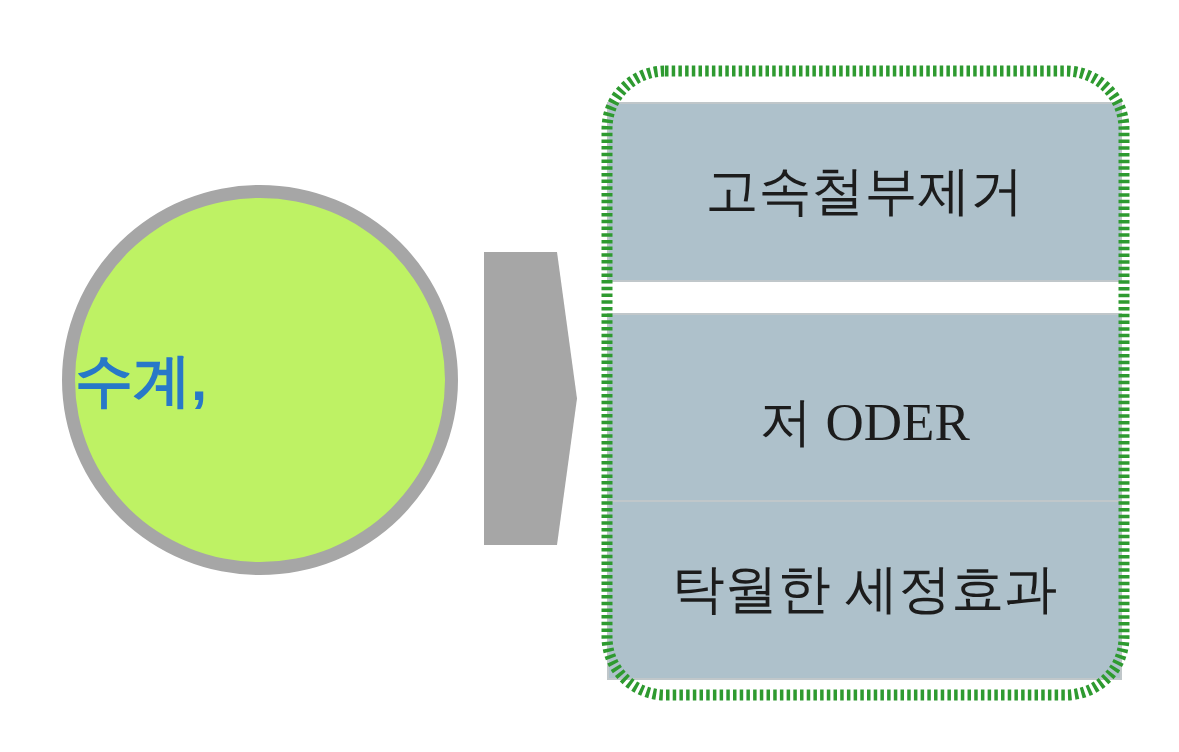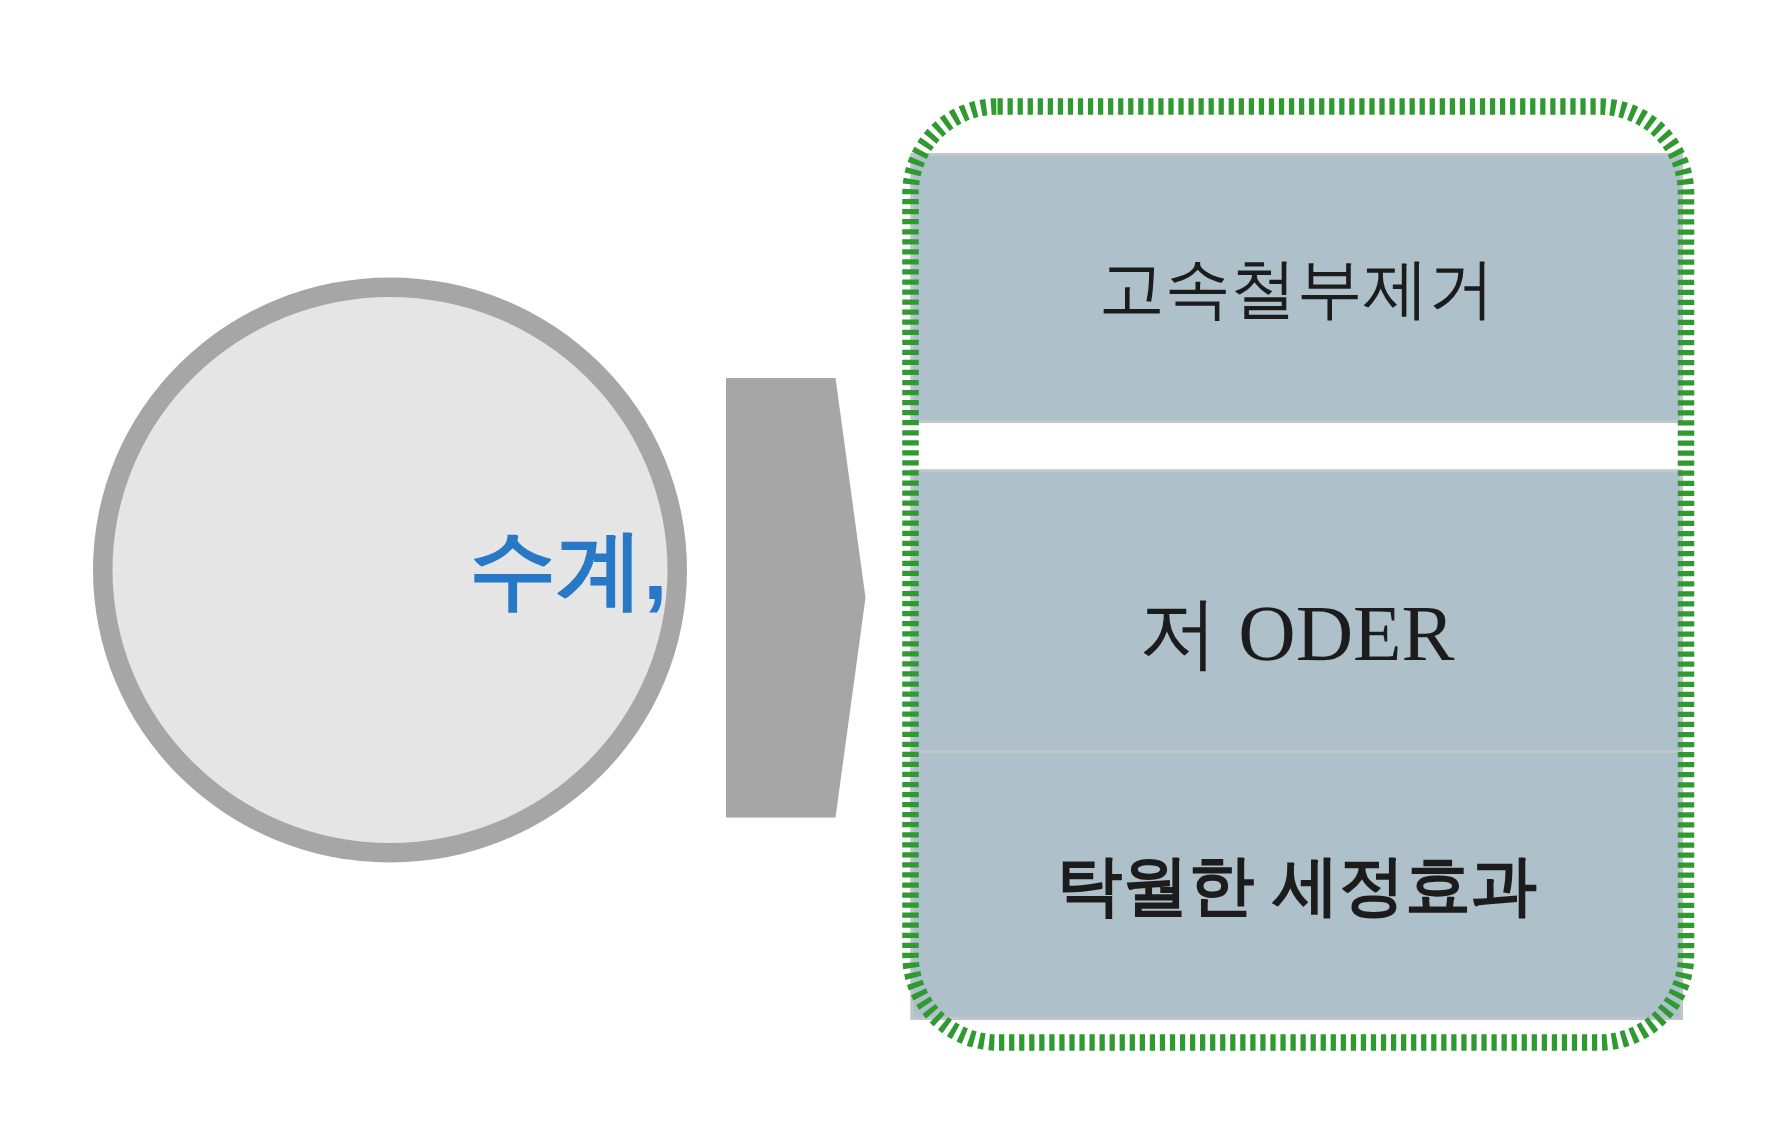--- a/index.html
+++ b/index.html
@@ -17,26 +17,26 @@
   }
 
   
   .source-circle {
     position: absolute;
     left: 62px;
     top: 185px;
     width: 396px;
     height: 390px;
     box-sizing: border-box;
-    background: #e5e5e5;
+    background: #bef264;
     border: 13px solid #a6a6a6;
     border-radius: 50%;
     display: flex;
     align-items: center;
-    justify-content: flex-end;
+    justify-content: flex-start;
   }
   .source-text {
     text-align: left;
     font-weight: bold;
     font-size: 58px;
     line-height: 1.6;
     color: #2878c8;
     letter-spacing: 0px;
     white-space: nowrap;
   }
@@ -66,24 +66,24 @@
     box-sizing: border-box;
     background: #aec1cb;
     border: 2px solid #c0c7ca;
     display: flex;
     align-items: center;
     justify-content: center;
     color: #1c1c1c;
   }
   .result-box-1 { top: 102px; height: 180px; }
   .result-box-2 { top: 313px; height: 220px; }
-  .result-box-3 { top: 500px; height: 180px; font-weight: bold; }
+  .result-box-3 { top: 500px; height: 180px; }
 
   .result-label {
-    font-size: 44px;
+    font-size: 53px;
     font-family: "Liberation Sans", "DejaVu Sans", sans-serif;
     white-space: nowrap;
   }
   .result-box-2 .result-label {
     font-family: "Liberation Serif", "DejaVu Serif", serif;
     font-size: 53px;
   }
 
   .dashed-border-svg {
     position: absolute;

